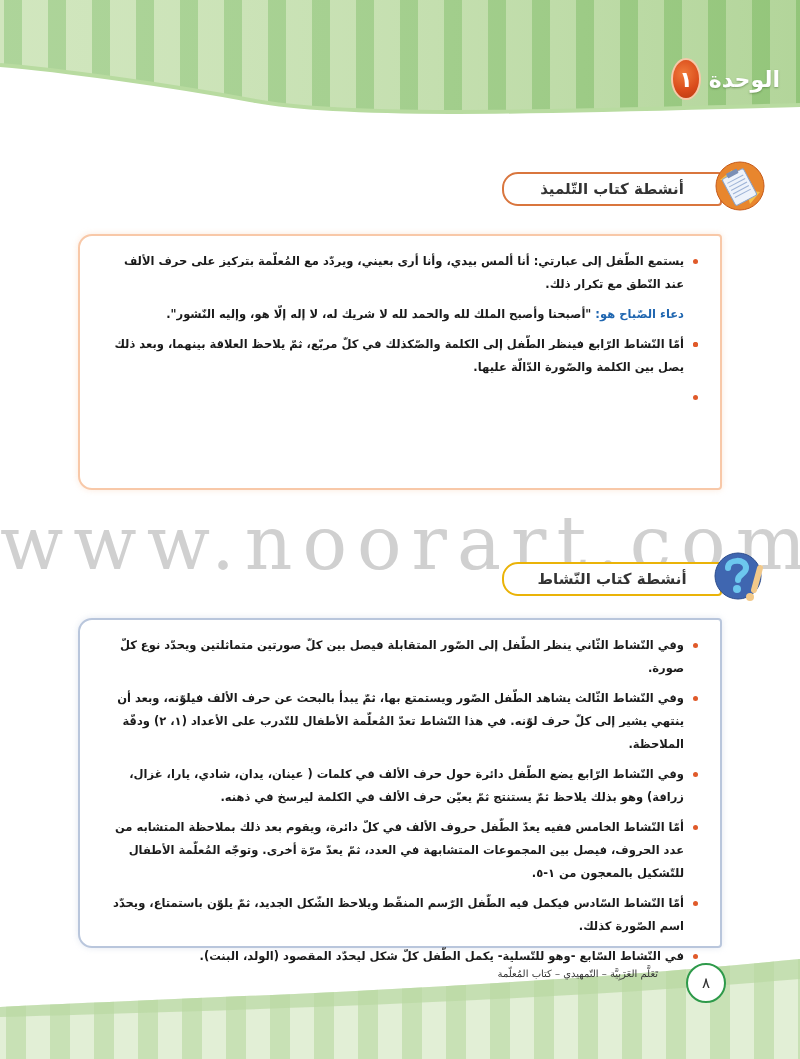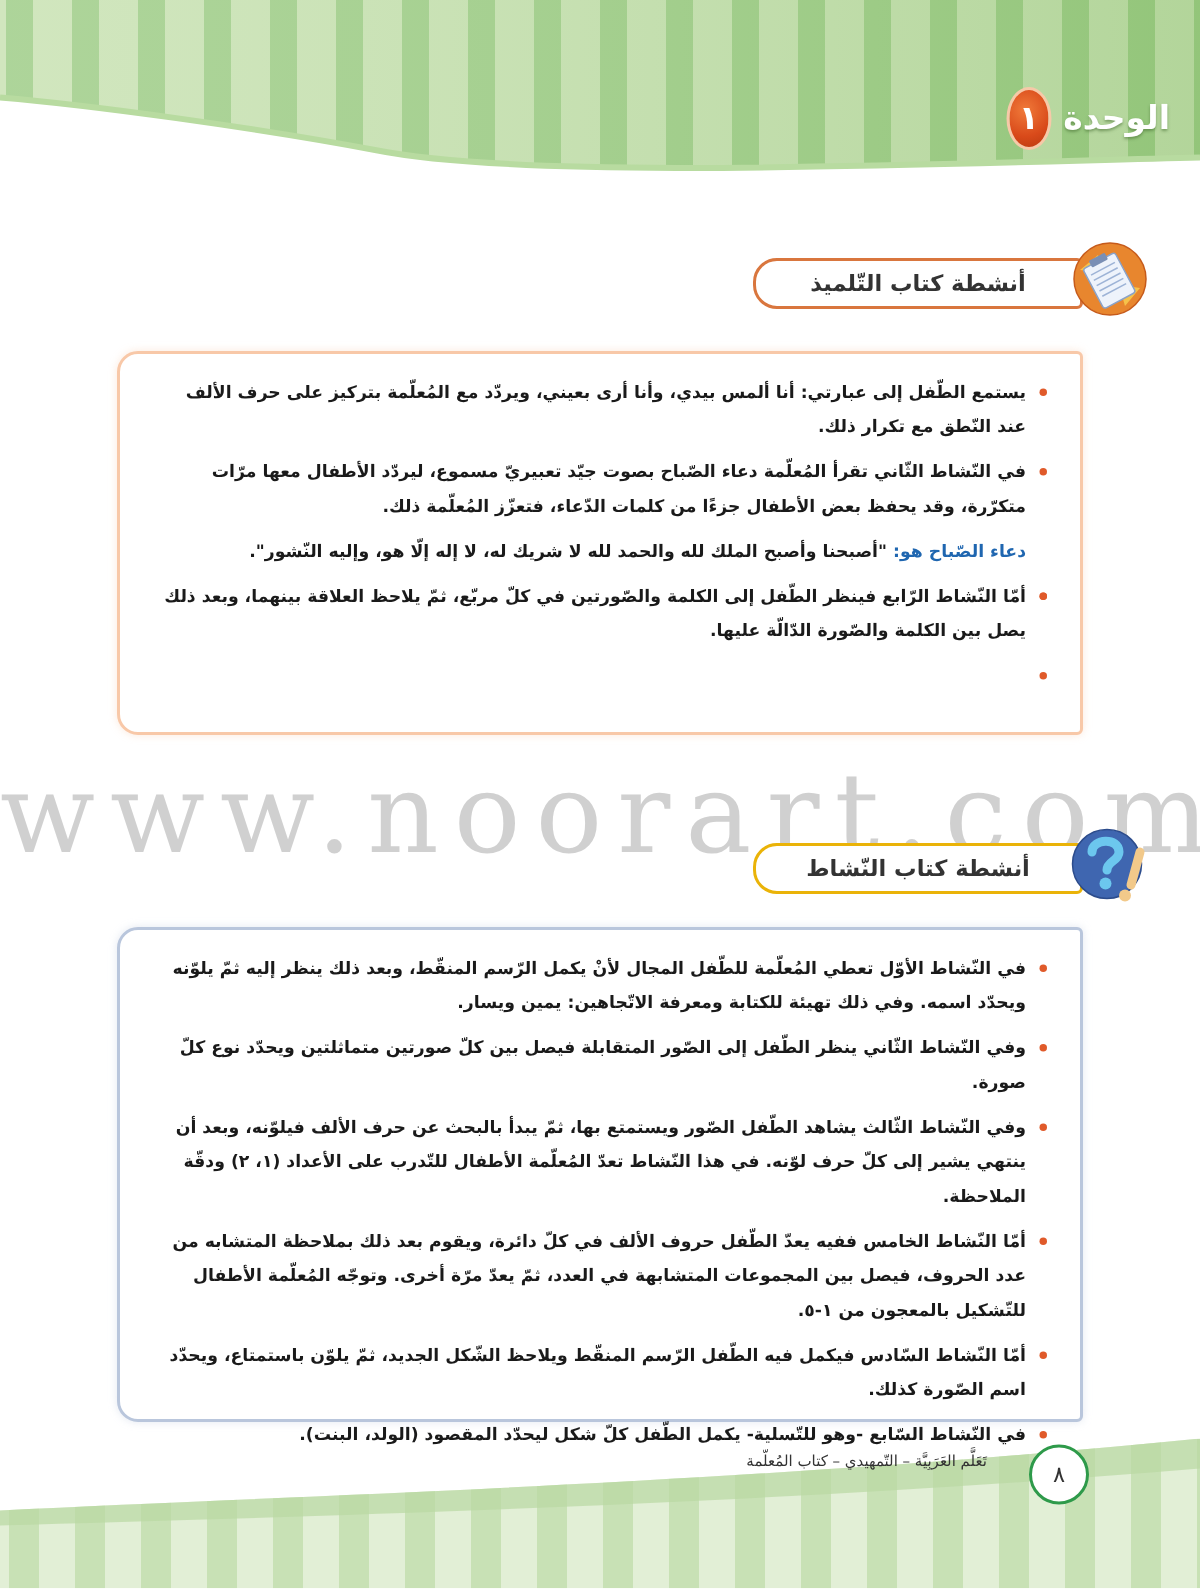--- a/index.html
+++ b/index.html
@@ -131,34 +131,30 @@
       </g>
     </svg>
   </div>
 </div>
 
 <div class="content-box box-orange" style="top:234px; height:256px;">
   <div class="item">
     <span class="bullet"></span>
     <span>يستمع الطّفل إلى عبارتي: أنا ألمس بيدي، وأنا أرى بعيني، ويردّد مع المُعلّمة بتركيز على حرف الألف عند النّطق مع تكرار ذلك.</span>
   </div>
-  <div class="item">
-    <span class="bullet"></span>
-    <span>في النّشاط الثّاني تقرأ المُعلّمة دعاء الصّباح بصوت جيّد تعبيريّ مسموع، ليردّد الأطفال معها مرّات متكرّرة، وقد يحفظ بعض الأطفال جزءًا من كلمات الدّعاء، فتعزّز المُعلّمة ذلك.</span>
-  </div>
   <div class="dua">
     <span class="dua-label">دعاء الصّباح هو:</span>
     <span>"أصبحنا وأصبح الملك لله والحمد لله لا شريك له، لا إله إلّا هو، وإليه النّشور".</span>
   </div>
   <div class="item">
     <span class="bullet"></span>
   </div>
   <div class="item">
     <span class="bullet"></span>
-    <span>أمّا النّشاط الرّابع فينظر الطّفل إلى الكلمة والصّورتين في كلّ مربّع، ثمّ يلاحظ العلاقة بينهما، وبعد ذلك يصل بين الكلمة والصّورة الدّالّة عليها.</span>
+    <span>أمّا النّشاط الرّابع فينظر الطّفل إلى الكلمة والصّكذلك في كلّ مربّع، ثمّ يلاحظ العلاقة بينهما، وبعد ذلك يصل بين الكلمة والصّورة الدّالّة عليها.</span>
   </div>
   <div class="item">
     <span class="bullet"></span>
   </div>
 </div>
 
 <div class="watermark">www.noorart.com</div>
 
 <div class="section-header" style="top:562px;">
   <div class="section-pill" style="border:2px solid #eab308;">
@@ -172,29 +168,29 @@
       <circle cx="23" cy="39" r="4" fill="#6cc7ee"></circle>
       <path d="M46,18 L40,40" stroke="#f2c98a" stroke-width="6" stroke-linecap="round"></path>
       <circle cx="36" cy="47" r="4" fill="#f2c98a"></circle>
     </svg>
   </div>
 </div>
 
 <div class="content-box box-blue" style="top:618px; height:330px;">
   <div class="item">
     <span class="bullet"></span>
-    <span>في النّشاط الأوّل تعطي المُعلّمة للطّفل المجال لأنْ يكمل الرّسم المنقّط، وبعد ذلك ينظر إليه ثمّ يلوّنه ويحدّد اسمه. وفي ذلك تهيئة للكتابة ومعرفة الاتّجاهين: يمين ويسار.</span>
-  </div>
-  <div class="item">
-    <span class="bullet"></span>
     <span>وفي النّشاط الثّاني ينظر الطّفل إلى الصّور المتقابلة فيصل بين كلّ صورتين متماثلتين ويحدّد نوع كلّ صورة.</span>
   </div>
   <div class="item">
     <span class="bullet"></span>
     <span>وفي النّشاط الثّالث يشاهد الطّفل الصّور ويستمتع بها، ثمّ يبدأ بالبحث عن حرف الألف فيلوّنه، وبعد أن ينتهي يشير إلى كلّ حرف لوّنه. في هذا النّشاط تعدّ المُعلّمة الأطفال للتّدرب على الأعداد (١، ٢) ودقّة الملاحظة.</span>
+  </div>
+  <div class="item">
+    <span class="bullet"></span>
+    <span>وفي النّشاط الرّابع يضع الطّفل دائرة حول حرف الألف في كلمات ( عينان، يدان، شادي، يارا، غزال، زرافة) وهو بذلك يلاحظ ثمّ يستنتج ثمّ يعيّن حرف الألف في الكلمة ليرسخ في ذهنه.</span>
   </div>
   <div class="item">
     <span class="bullet"></span>
     <span>أمّا النّشاط الخامس ففيه يعدّ الطّفل حروف الألف في كلّ دائرة، ويقوم بعد ذلك بملاحظة المتشابه من عدد الحروف، فيصل بين المجموعات المتشابهة في العدد، ثمّ يعدّ مرّة أخرى. وتوجّه المُعلّمة الأطفال للتّشكيل بالمعجون من ١-٥.</span>
   </div>
   <div class="item">
     <span class="bullet"></span>
     <span>أمّا النّشاط السّادس فيكمل فيه الطّفل الرّسم المنقّط ويلاحظ الشّكل الجديد، ثمّ يلوّن باستمتاع، ويحدّد اسم الصّورة كذلك.</span>
   </div>
   <div class="item">

